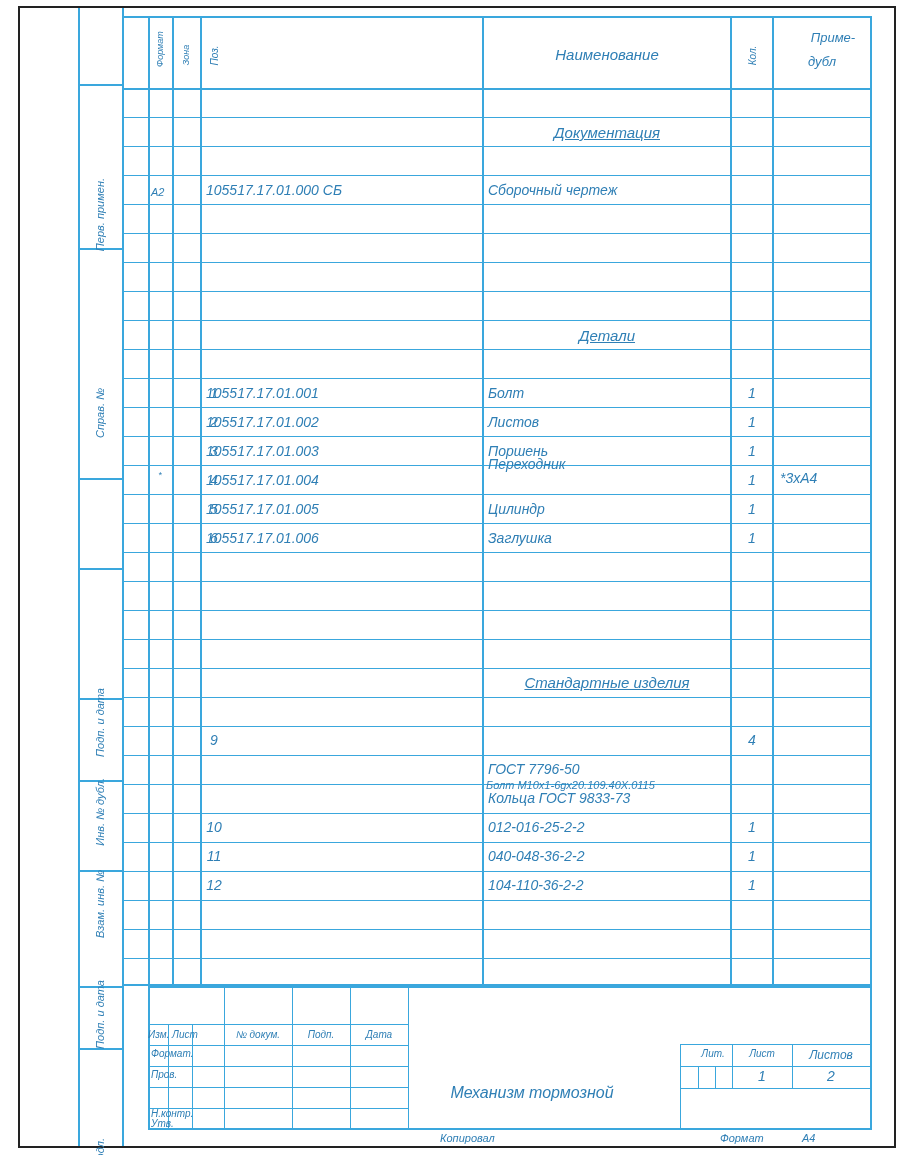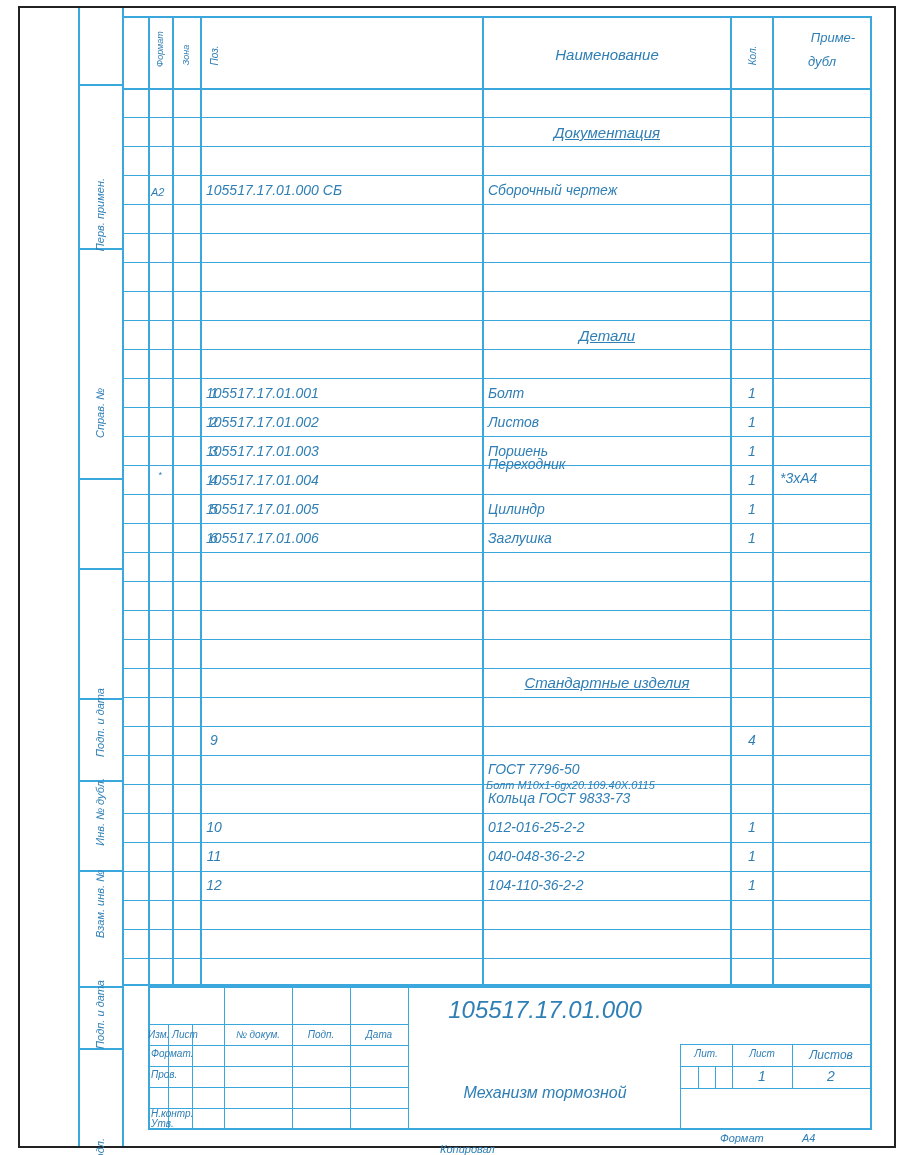--- a/index.html
+++ b/index.html
@@ -190,37 +190,36 @@
     <div class="cell tiny ctr" style="left:128px;top:1021px;width:44px;font-size:10px;">Изм. Лист</div>
     <div class="cell tiny ctr" style="left:204px;top:1021px;width:68px;font-size:10px;">№ докум.</div>
     <div class="cell tiny ctr" style="left:272px;top:1021px;width:58px;font-size:10px;">Подп.</div>
     <div class="cell tiny ctr" style="left:330px;top:1021px;width:58px;font-size:10px;">Дата</div>
 
     <div class="cell tiny" style="left:131px;top:1040px;font-size:10px;">Формат.</div>
     <div class="cell tiny" style="left:131px;top:1061px;font-size:10px;">Пров.</div>
     <div class="cell tiny" style="left:131px;top:1100px;font-size:10px;">Н.контр.</div>
     <div class="cell tiny" style="left:131px;top:1110px;font-size:10px;">Утв.</div>
 
-    <div class="cell" style="left:390px;top:988px;width:270px;text-align:center;font-size:24px;font-style:italic;color:#2f7fb5;">105517.17.01.000</div>
-    <div class="cell" style="left:390px;top:1076px;width:270px;text-align:center;font-size:16px;font-style:italic;color:#2f7fb5;">Механизм тормозной</div>
+    <div class="cell" style="left:377px;top:1076px;width:270px;text-align:center;font-size:16px;font-style:italic;color:#2f7fb5;">Механизм тормозной</div>
 
     <div class="ln lnv" style="left:660px;top:1036px;width:1px;height:84px;"></div>
     <div class="ln lnh" style="left:660px;top:1036px;width:192px;height:1px;"></div>
     <div class="ln lnh" style="left:660px;top:1058px;width:192px;height:1px;"></div>
     <div class="ln lnh" style="left:660px;top:1080px;width:192px;height:1px;"></div>
     <div class="ln lnv" style="left:712px;top:1036px;width:1px;height:44px;"></div>
     <div class="ln lnv" style="left:772px;top:1036px;width:1px;height:44px;"></div>
 
     <div class="ln lnv" style="left:678px;top:1058px;width:1px;height:22px;"></div>
     <div class="ln lnv" style="left:695px;top:1058px;width:1px;height:22px;"></div>
 
-    <div class="cell tiny ctr" style="left:660px;top:1040px;width:52px;font-size:10px;">Лит.</div>
+    <div class="cell tiny ctr" style="left:660px;top:1040px;width:52px;font-size:10px;padding-left:7px;">Лит.</div>
     <div class="cell tiny ctr" style="left:712px;top:1040px;width:60px;font-size:10px;">Лист</div>
     <div class="cell tiny ctr" style="left:772px;top:1040px;width:78px;font-size:12px;">Листов</div>
     <div class="cell num ctr" style="left:712px;top:1060px;width:60px;">1</div>
     <div class="cell num ctr" style="left:772px;top:1060px;width:78px;">2</div>
 
-    <div class="cell tiny" style="left:420px;top:1124px;font-size:11px;margin-top:11px;">Копировал</div>
+    <div class="cell tiny" style="left:420px;top:1124px;font-size:11px;">Копировал</div>
     <div class="cell tiny" style="left:700px;top:1124px;font-size:11px;">Формат</div>
     <div class="cell tiny" style="left:782px;top:1124px;font-size:11px;">А4</div>
 
   </div>
 </div>
 
 </body></html>

